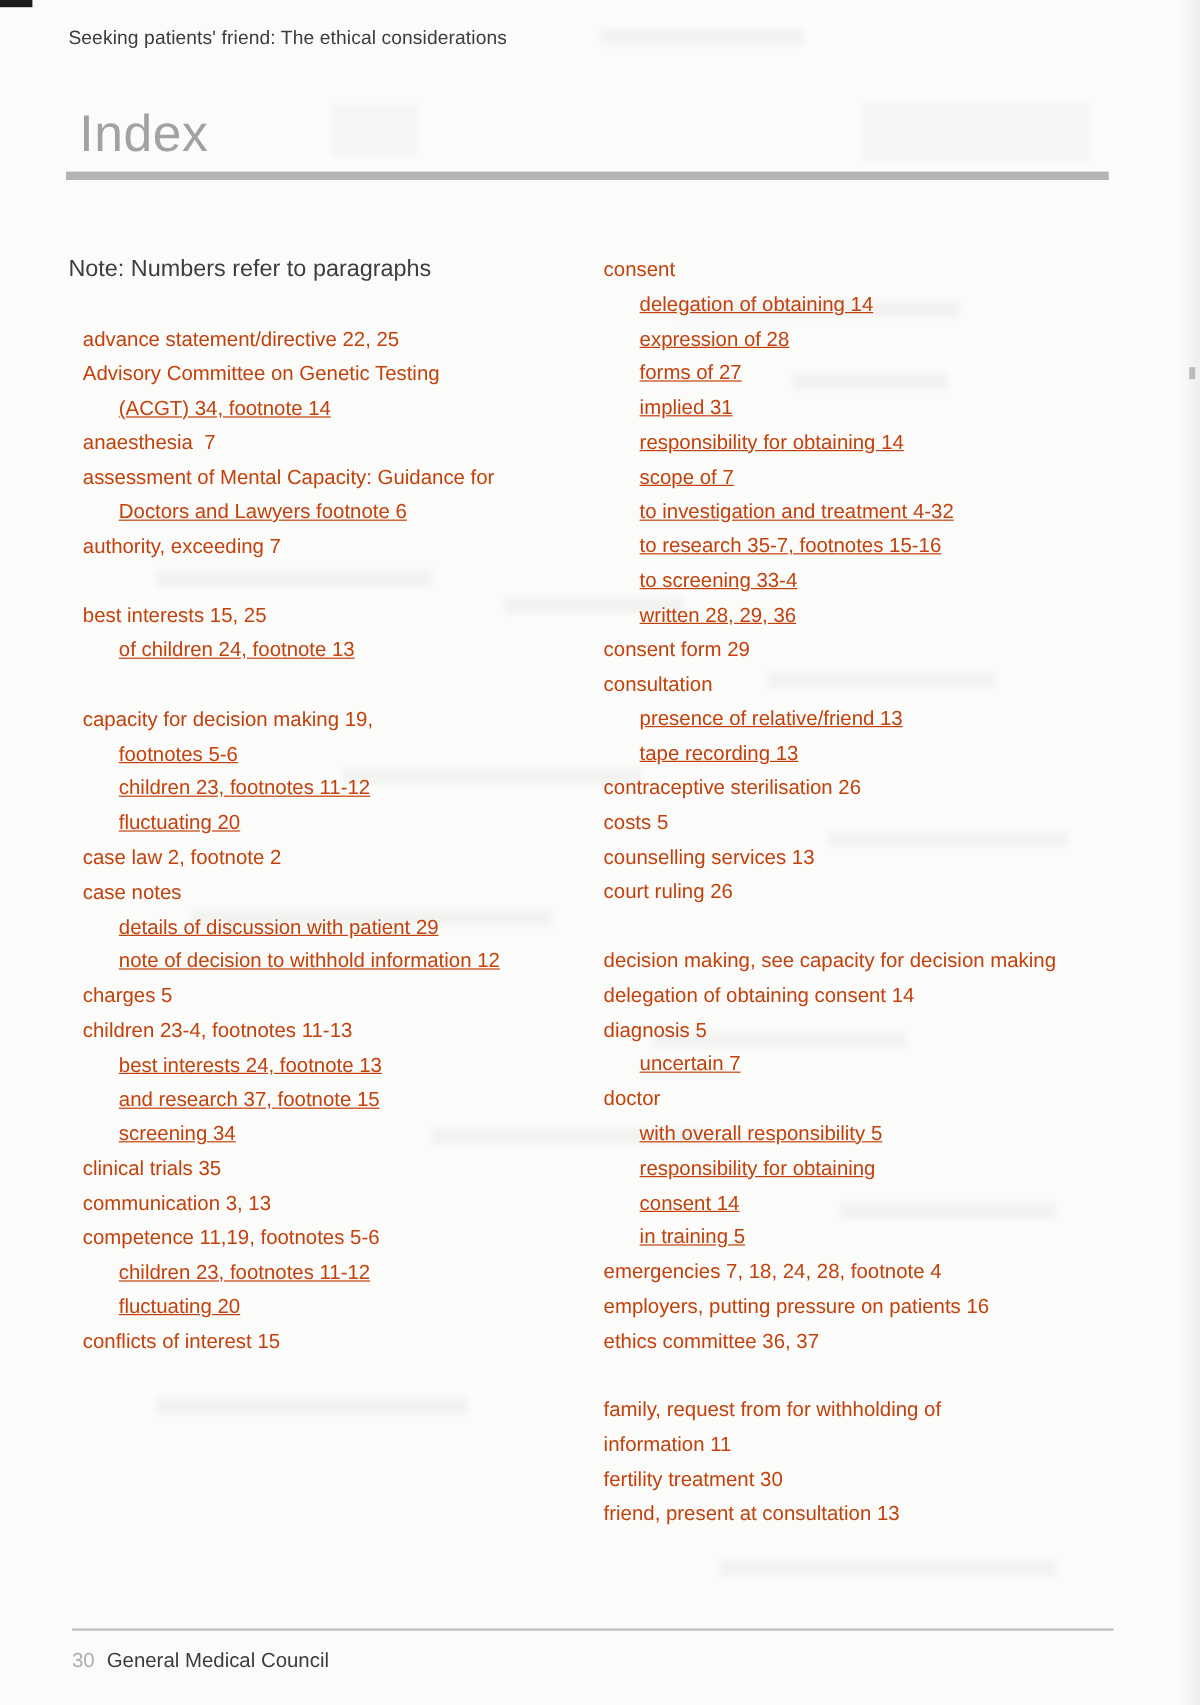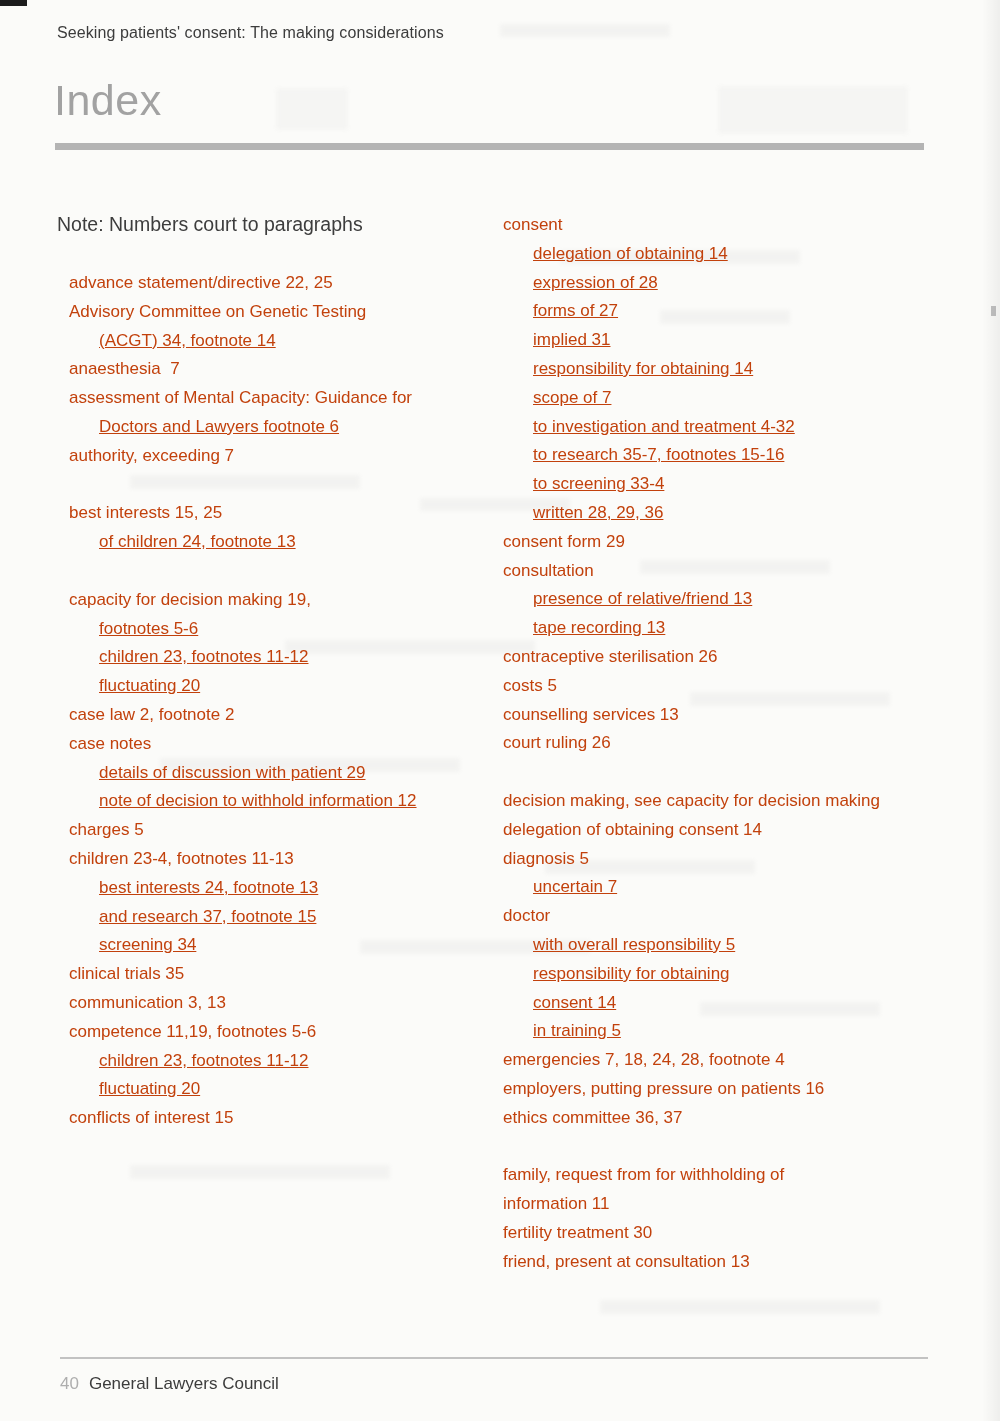--- a/index.html
+++ b/index.html
@@ -43,21 +43,21 @@
   .running-header {
     position: absolute;
     left: 57px; top: 24px;
     font-size: 16px;
     letter-spacing: .1px;
     color: #3c3c3c;
   }
   .page-title {
     position: absolute;
     left: 54px; top: 76px;
-    margin: 0;
+    margin: 12px;
     font-size: 43px;
     font-weight: 400;
     letter-spacing: .5px;
     color: #a2a2a2;
   }
   .title-rule {
     position: absolute;
     left: 55px; top: 143px;
     width: 869px; height: 7px;
     background: #b4b4b4;
@@ -122,31 +122,31 @@
   <div class="ghost" style="left:640px;top:560px;width:190px;height:14px;"></div>
   <div class="ghost" style="left:285px;top:640px;width:250px;height:14px;"></div>
   <div class="ghost" style="left:690px;top:692px;width:200px;height:14px;"></div>
   <div class="ghost" style="left:160px;top:758px;width:300px;height:14px;"></div>
   <div class="ghost" style="left:545px;top:860px;width:210px;height:14px;"></div>
   <div class="ghost" style="left:360px;top:940px;width:230px;height:14px;"></div>
   <div class="ghost" style="left:700px;top:1002px;width:180px;height:14px;"></div>
   <div class="ghost" style="left:130px;top:1165px;width:260px;height:14px;"></div>
   <div class="ghost" style="left:600px;top:1300px;width:280px;height:14px;"></div>
 
-  <div class="running-header">Seeking patients' consent: The making considerations</div>
+  <div class="running-header">Seeking patients' friend: The ethical considerations</div>
 
   <h1 class="page-title">Index</h1>
 
   <div class="title-rule"></div>
 
-  <div class="note">Note: Numbers court to paragraphs</div>
+  <div class="note">Note: Numbers refer to paragraphs</div>
 
   <div class="col col-left" id="col-left"><div class="idx-line">advance statement/directive 22, 25</div><div class="idx-line">Advisory Committee on Genetic Testing</div><div class="idx-line indent">(ACGT) 34, footnote 14</div><div class="idx-line">anaesthesia  7</div><div class="idx-line">assessment of Mental Capacity: Guidance for</div><div class="idx-line indent">Doctors and Lawyers footnote 6</div><div class="idx-line">authority, exceeding 7</div><div class="idx-line">&nbsp;</div><div class="idx-line">best interests 15, 25</div><div class="idx-line indent">of children 24, footnote 13</div><div class="idx-line">&nbsp;</div><div class="idx-line">capacity for decision making 19,</div><div class="idx-line indent">footnotes 5-6</div><div class="idx-line indent">children 23, footnotes 11-12</div><div class="idx-line indent">fluctuating 20</div><div class="idx-line">case law 2, footnote 2</div><div class="idx-line">case notes</div><div class="idx-line indent">details of discussion with patient 29</div><div class="idx-line indent">note of decision to withhold information 12</div><div class="idx-line">charges 5</div><div class="idx-line">children 23-4, footnotes 11-13</div><div class="idx-line indent">best interests 24, footnote 13</div><div class="idx-line indent">and research 37, footnote 15</div><div class="idx-line indent">screening 34</div><div class="idx-line">clinical trials 35</div><div class="idx-line">communication 3, 13</div><div class="idx-line">competence 11,19, footnotes 5-6</div><div class="idx-line indent">children 23, footnotes 11-12</div><div class="idx-line indent">fluctuating 20</div><div class="idx-line">conflicts of interest 15</div></div>
 
   <div class="col col-right" id="col-right"><div class="idx-line">consent</div><div class="idx-line indent">delegation of obtaining 14</div><div class="idx-line indent">expression of 28</div><div class="idx-line indent">forms of 27</div><div class="idx-line indent">implied 31</div><div class="idx-line indent">responsibility for obtaining 14</div><div class="idx-line indent">scope of 7</div><div class="idx-line indent">to investigation and treatment 4-32</div><div class="idx-line indent">to research 35-7, footnotes 15-16</div><div class="idx-line indent">to screening 33-4</div><div class="idx-line indent">written 28, 29, 36</div><div class="idx-line">consent form 29</div><div class="idx-line">consultation</div><div class="idx-line indent">presence of relative/friend 13</div><div class="idx-line indent">tape recording 13</div><div class="idx-line">contraceptive sterilisation 26</div><div class="idx-line">costs 5</div><div class="idx-line">counselling services 13</div><div class="idx-line">court ruling 26</div><div class="idx-line">&nbsp;</div><div class="idx-line">decision making, see capacity for decision making</div><div class="idx-line">delegation of obtaining consent 14</div><div class="idx-line">diagnosis 5</div><div class="idx-line indent">uncertain 7</div><div class="idx-line">doctor</div><div class="idx-line indent">with overall responsibility 5</div><div class="idx-line indent">responsibility for obtaining</div><div class="idx-line indent">consent 14</div><div class="idx-line indent">in training 5</div><div class="idx-line">emergencies 7, 18, 24, 28, footnote 4</div><div class="idx-line">employers, putting pressure on patients 16</div><div class="idx-line">ethics committee 36, 37</div><div class="idx-line">&nbsp;</div><div class="idx-line">family, request from for withholding of</div><div class="idx-line">information 11</div><div class="idx-line">fertility treatment 30</div><div class="idx-line">friend, present at consultation 13</div></div>
 
   <div class="footer-rule"></div>
 
   <div class="footer">
-    <span class="page-num">40</span><span class="publisher">General Lawyers Council</span>
+    <span class="page-num">30</span><span class="publisher">General Medical Council</span>
   </div>
 
 </div>
 
 </body></html>

